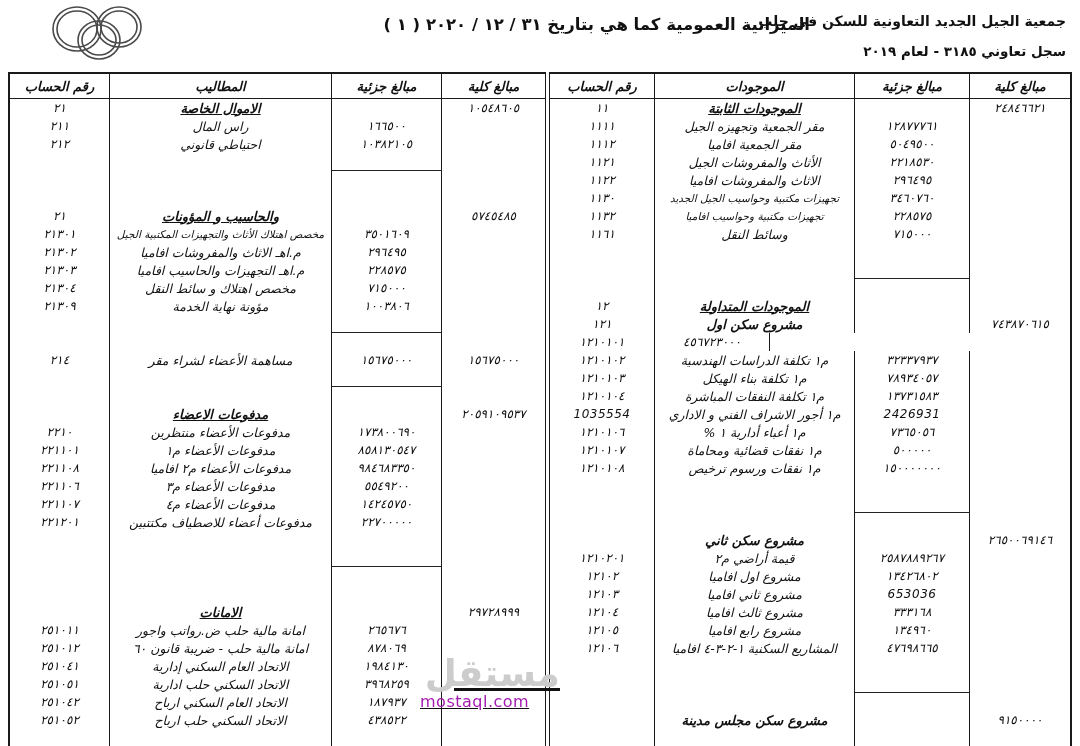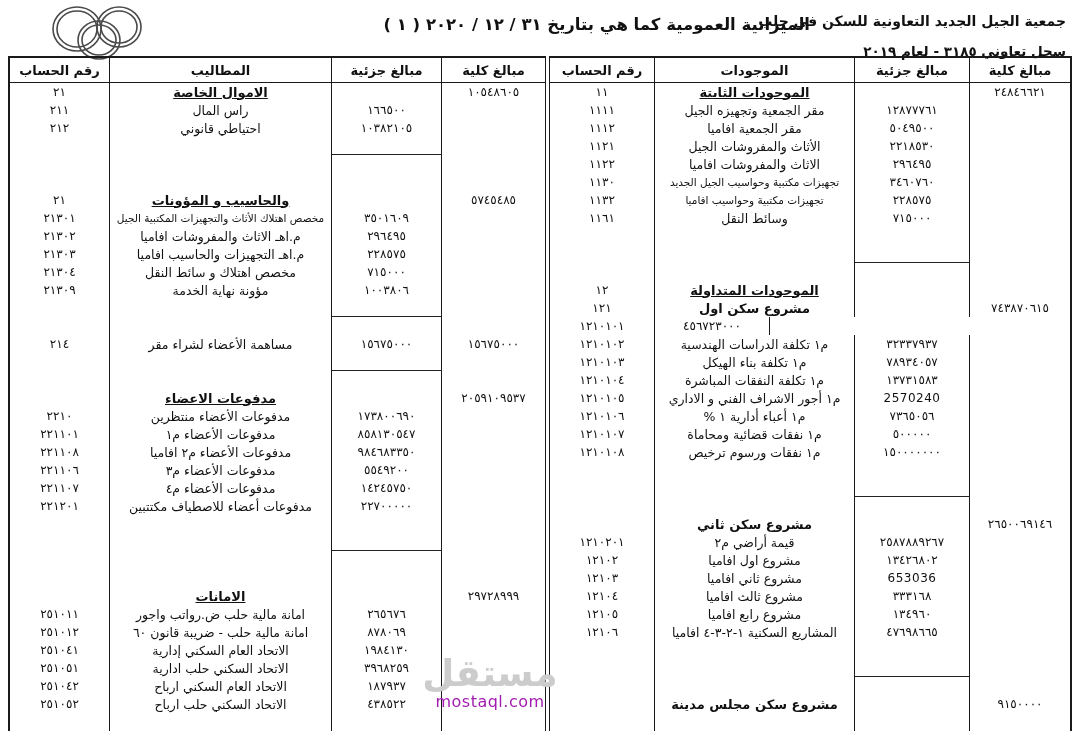--- a/index.html
+++ b/index.html
@@ -8,41 +8,41 @@
     background:#ffffff;color:#111;
     font-family:"DejaVu Sans","Liberation Sans",sans-serif;
   }
   
   .org-line1{position:absolute;top:13px;right:14px;font-size:14px;font-weight:bold;direction:rtl;}
   .org-line2{position:absolute;top:43px;right:14px;font-size:13.5px;font-weight:bold;direction:rtl;}
   .doc-title{position:absolute;top:15px;left:320px;width:490px;
     font-size:16.5px;font-weight:bold;direction:rtl;}
   .logo{position:absolute;top:2px;left:42px;}
   
-  .half{position:absolute;top:56px;background:transparent;box-sizing:border-box;}
+  .half{position:absolute;top:72px;background:transparent;box-sizing:border-box;font-style:italic;}
   #left-half{left:8px;width:538px;border-left:2px solid #1a1a1a;border-right:1.5px solid #1a1a1a;border-top:2px solid #1a1a1a;}
   #right-half{left:549px;width:523px;border-left:1.5px solid #1a1a1a;border-right:2px solid #1a1a1a;border-top:2px solid #1a1a1a;}
   .hdr{display:flex;height:24px;border-bottom:1.5px solid #1a1a1a;font-weight:bold;}
   .hdr .c{font-size:13px;direction:rtl;}
   .row{display:flex;height:18px;}
   .c{display:flex;align-items:center;justify-content:center;box-sizing:border-box;overflow:hidden;white-space:nowrap;}
   .col-acct,.col-name,.col-partial{border-right:1.2px solid #1a1a1a;}
   #left-half  .col-acct{width:100px;}  #left-half  .col-name{width:222px;}
   #left-half  .col-partial{width:110px;} #left-half .col-total{flex:1;}
   #right-half .col-acct{width:105px;}  #right-half .col-name{width:200px;}
   #right-half .col-partial{width:115px;} #right-half .col-total{flex:1;}
   .col-acct,.col-partial,.col-total{font-size:12px;letter-spacing:.5px;}
   .row .col-name{font-size:12.5px;direction:rtl;}
   .row.section .col-name{font-weight:bold;font-size:13px;text-decoration:underline;}
   .row.bold .col-name{font-weight:bold;font-size:13px;}
   .row.small .col-name{font-size:10.5px;}
   .row .col-partial.rule{border-bottom:1.3px solid #222;}
   
-  .watermark{position:absolute;left:420px;top:655px;width:140px;text-align:center;
-    z-index:5;pointer-events:none;line-height:1;}
+  .watermark{position:absolute;left:420px;top:655px;width:140px;
+    z-index:5;pointer-events:none;line-height:1;text-decoration:underline;}
   .watermark .wm-ar{font-size:37px;font-weight:bold;color:#cccccc;direction:rtl;}
   .watermark .wm-en{font-size:16px;color:#a21caf;margin-top:2px;letter-spacing:.5px;}
 </style>
 </head>
 <body>
 
 <div class="logo">
   <svg width="118" height="58" viewBox="0 0 118 58">
     <g fill="none" stroke="#4a4a4a" stroke-width="1.6">
       <ellipse cx="35" cy="27" rx="24" ry="22"></ellipse>
@@ -388,23 +388,23 @@
         <div class="c col-partial">٧٨٩٣٤٠٥٧</div>
         <div class="c col-total"></div>
       </div>
       <div class="row">
         <div class="c col-acct">١٢١٠١٠٤</div>
         <div class="c col-name">م١ تكلفة النفقات المباشرة</div>
         <div class="c col-partial">١٣٧٣١٥٨٣</div>
         <div class="c col-total"></div>
       </div>
       <div class="row">
-        <div class="c col-acct">١٢١٠١٠٥</div>
+        <div class="c col-acct">1035554</div>
         <div class="c col-name">م١ أجور الاشراف الفني و الاداري</div>
-        <div class="c col-partial">2570240</div>
+        <div class="c col-partial">2426931</div>
         <div class="c col-total"></div>
       </div>
       <div class="row">
         <div class="c col-acct">١٢١٠١٠٦</div>
         <div class="c col-name">م١ أعباء أدارية ١ %</div>
         <div class="c col-partial">٧٣٦٥٠٥٦</div>
         <div class="c col-total"></div>
       </div>
       <div class="row">
         <div class="c col-acct">١٢١٠١٠٧</div>

